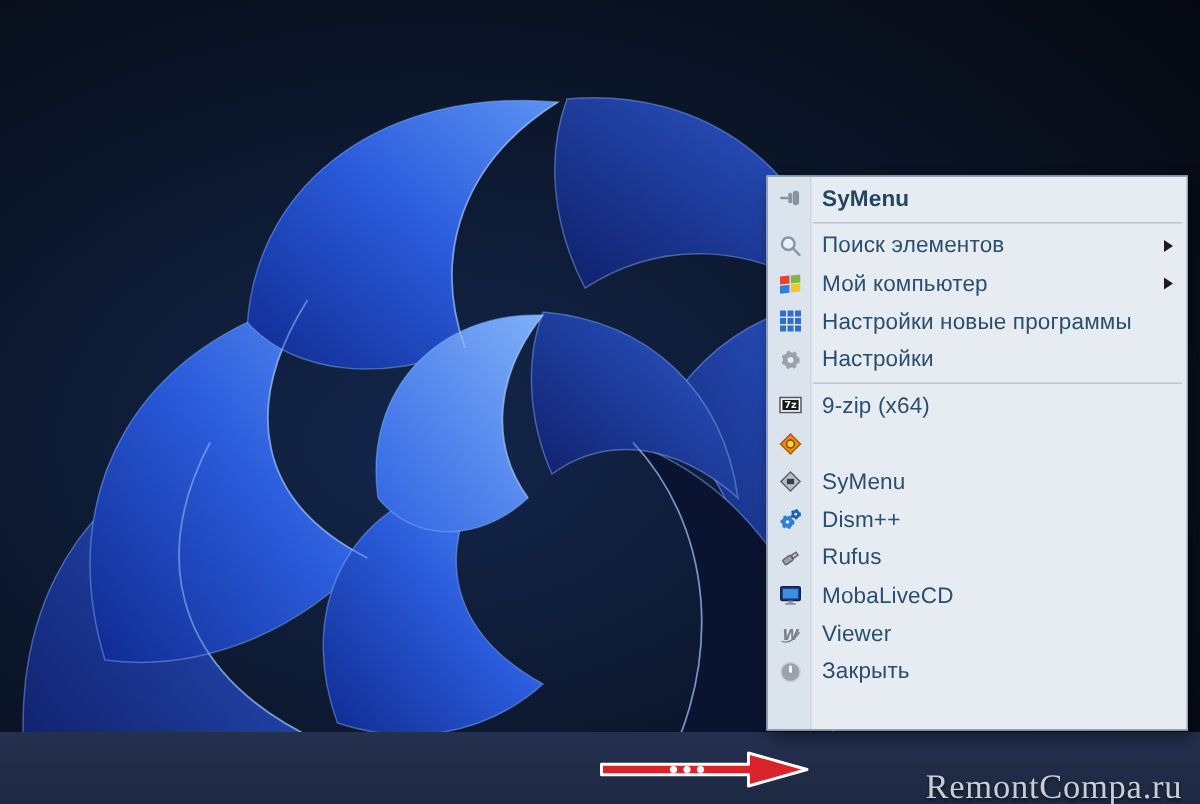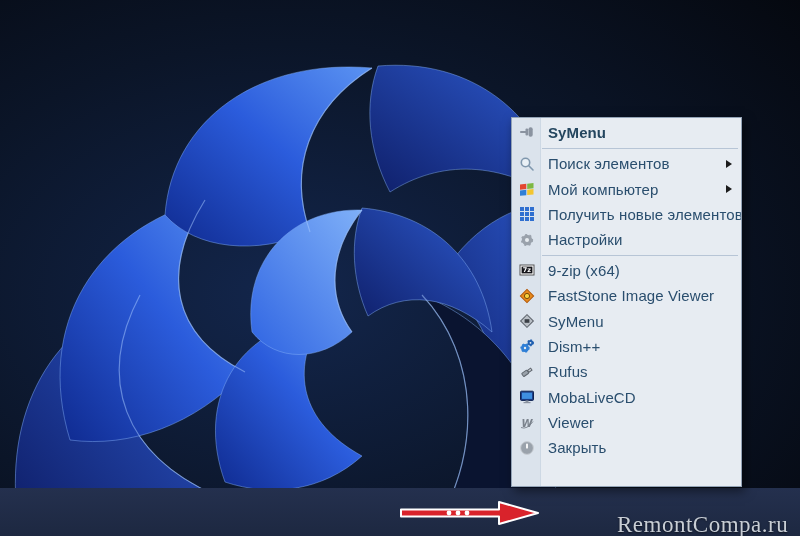--- a/index.html
+++ b/index.html
@@ -5,21 +5,21 @@
   html,body{margin:0;padding:0;background:#000;}
   .screen{
     position:relative;width:800px;height:536px;overflow:hidden;
     font-family:"Liberation Sans",sans-serif;
     background:#070d18;
   }
   
   .wallpaper{position:absolute;inset:0;z-index:0;}
   
   .menu{
-    position:absolute;left:511px;top:117px;width:231px;height:370px;z-index:6;
+    position:absolute;left:511px;top:117px;width:281px;height:370px;z-index:6;
     background:#e7ecf2;border:1px solid #93a3b6;box-sizing:border-box;
     box-shadow:3px 4px 10px rgba(0,0,0,.5);
     overflow:hidden;
   }
   .menu-gutter{
     position:absolute;left:0;top:0;bottom:0;width:28px;
     background:#dbe3ec;border-right:1px solid #cdd8e4;
   }
   .menu-row{
     position:relative;display:flex;align-items:center;height:25.4px;
@@ -149,21 +149,21 @@
               <rect x="6" y="1" width="4" height="4"></rect>
               <rect x="11" y="1" width="4" height="4"></rect>
               <rect x="1" y="6" width="4" height="4"></rect>
               <rect x="6" y="6" width="4" height="4"></rect>
               <rect x="11" y="6" width="4" height="4"></rect>
               <rect x="1" y="11" width="4" height="4"></rect>
               <rect x="6" y="11" width="4" height="4"></rect>
               <rect x="11" y="11" width="4" height="4"></rect>
             </svg>
           </span>
-      <span class="mlabel">Получить новые элементов</span>
+      <span class="mlabel">Настройки новые программы</span>
 
     </div>
         <div class="menu-row">
       <span class="mi">
             <svg viewBox="0 0 16 16">
               <circle cx="8" cy="8" r="5.2" fill="#9aa2ac" stroke="#9aa2ac" stroke-width="1.8" stroke-dasharray="2 2.4"></circle>
               <circle cx="8" cy="8" r="2" fill="#e7ecf1"></circle>
             </svg>
           </span>
       <span class="mlabel">Настройки</span>
@@ -181,21 +181,20 @@
       <span class="mlabel">9-zip (x64)</span>
 
     </div>
         <div class="menu-row">
       <span class="mi">
             <svg viewBox="0 0 16 16">
               <rect x="3.3" y="3.3" width="9.4" height="9.4" transform="rotate(45 8 8)" fill="#e88a1a" stroke="#b05a10"></rect>
               <circle cx="8" cy="8" r="2.6" fill="#f7d23e" stroke="#7a4a08"></circle>
             </svg>
           </span>
-      <span class="mlabel">FastStone Image Viewer</span>
 
     </div>
         <div class="menu-row">
       <span class="mi">
             <svg viewBox="0 0 16 16">
               <rect x="3.5" y="3.5" width="9" height="9" transform="rotate(45 8 8)" fill="#b9bfc6" stroke="#5a6068"></rect>
               <rect x="5.6" y="6.2" width="4.8" height="3.6" fill="#3a3f45"></rect>
             </svg>
           </span>
       <span class="mlabel">SyMenu</span>

